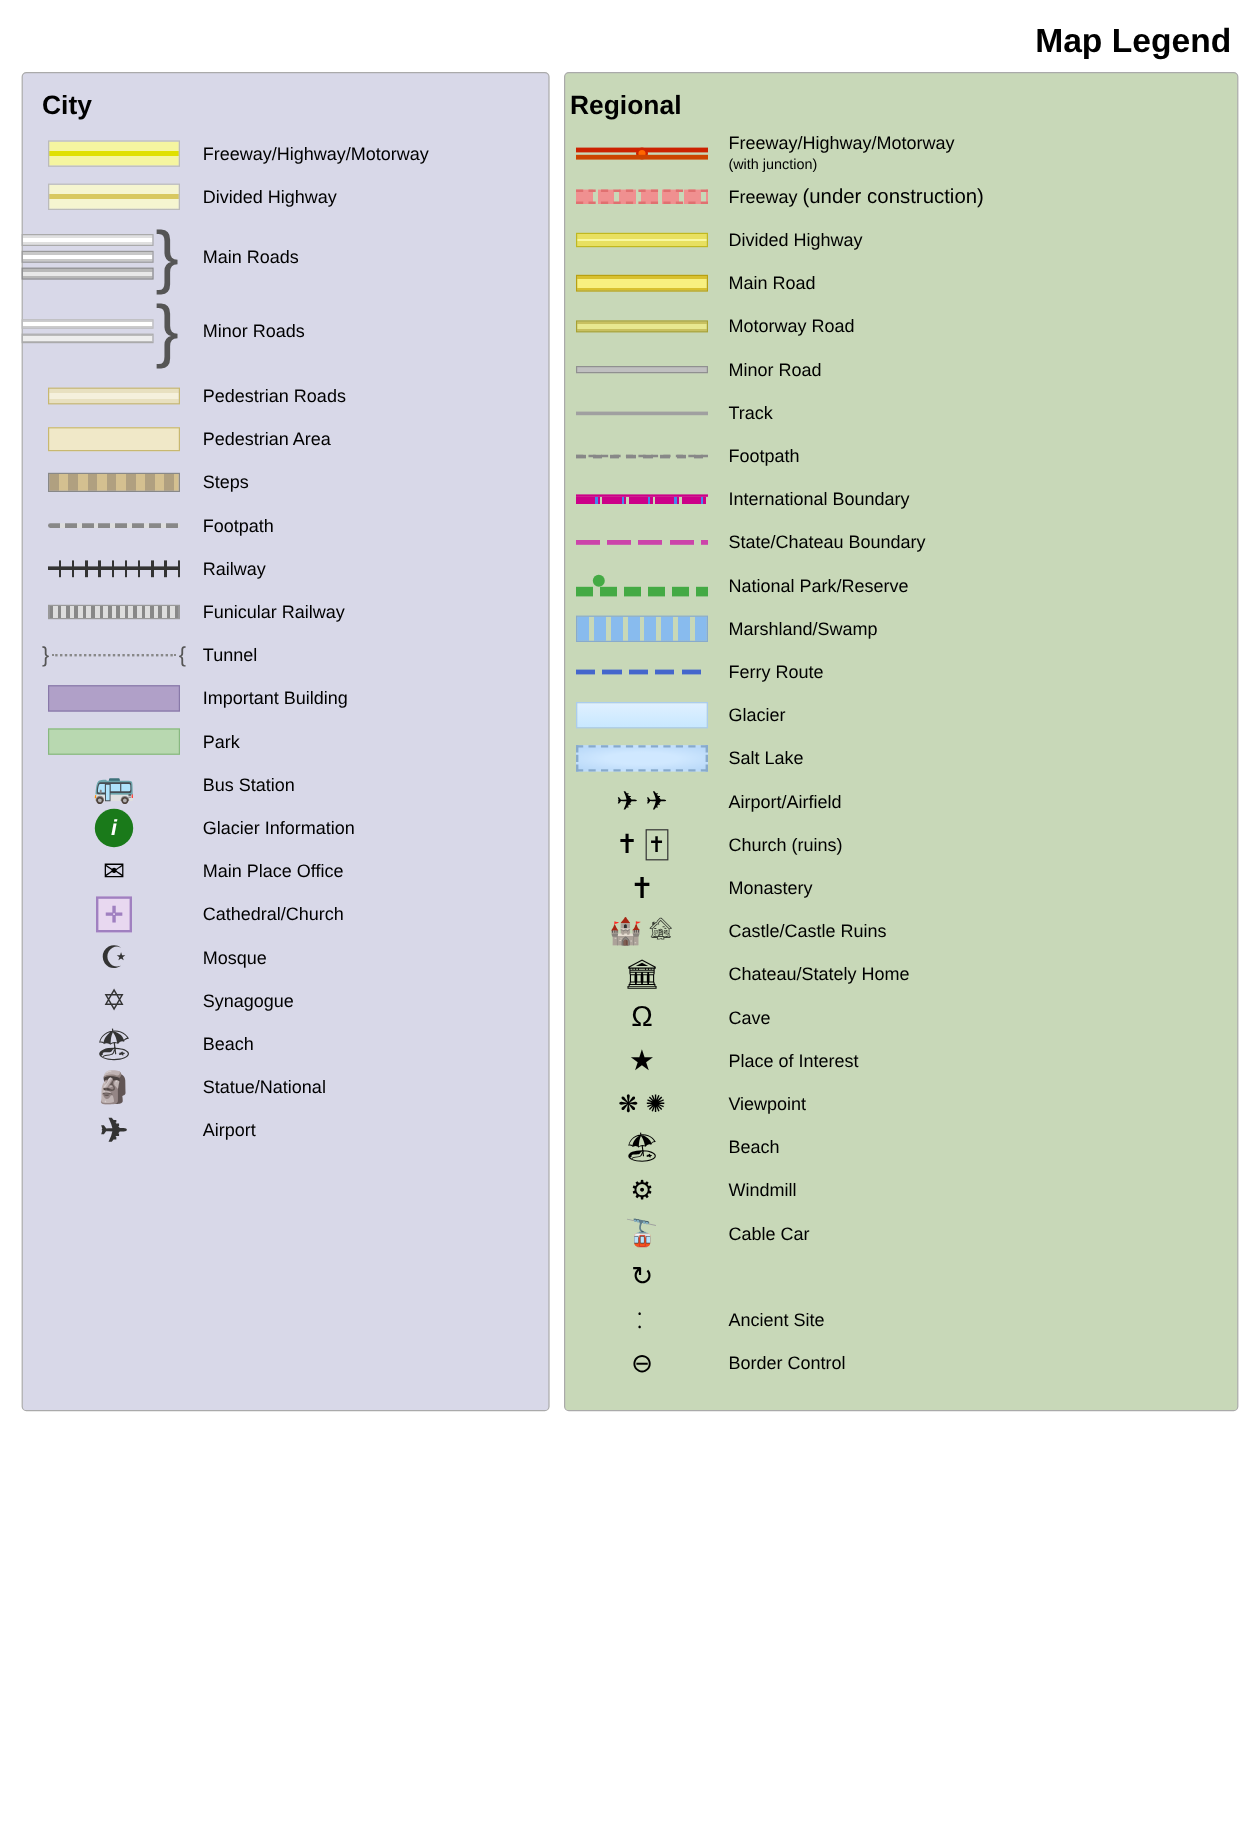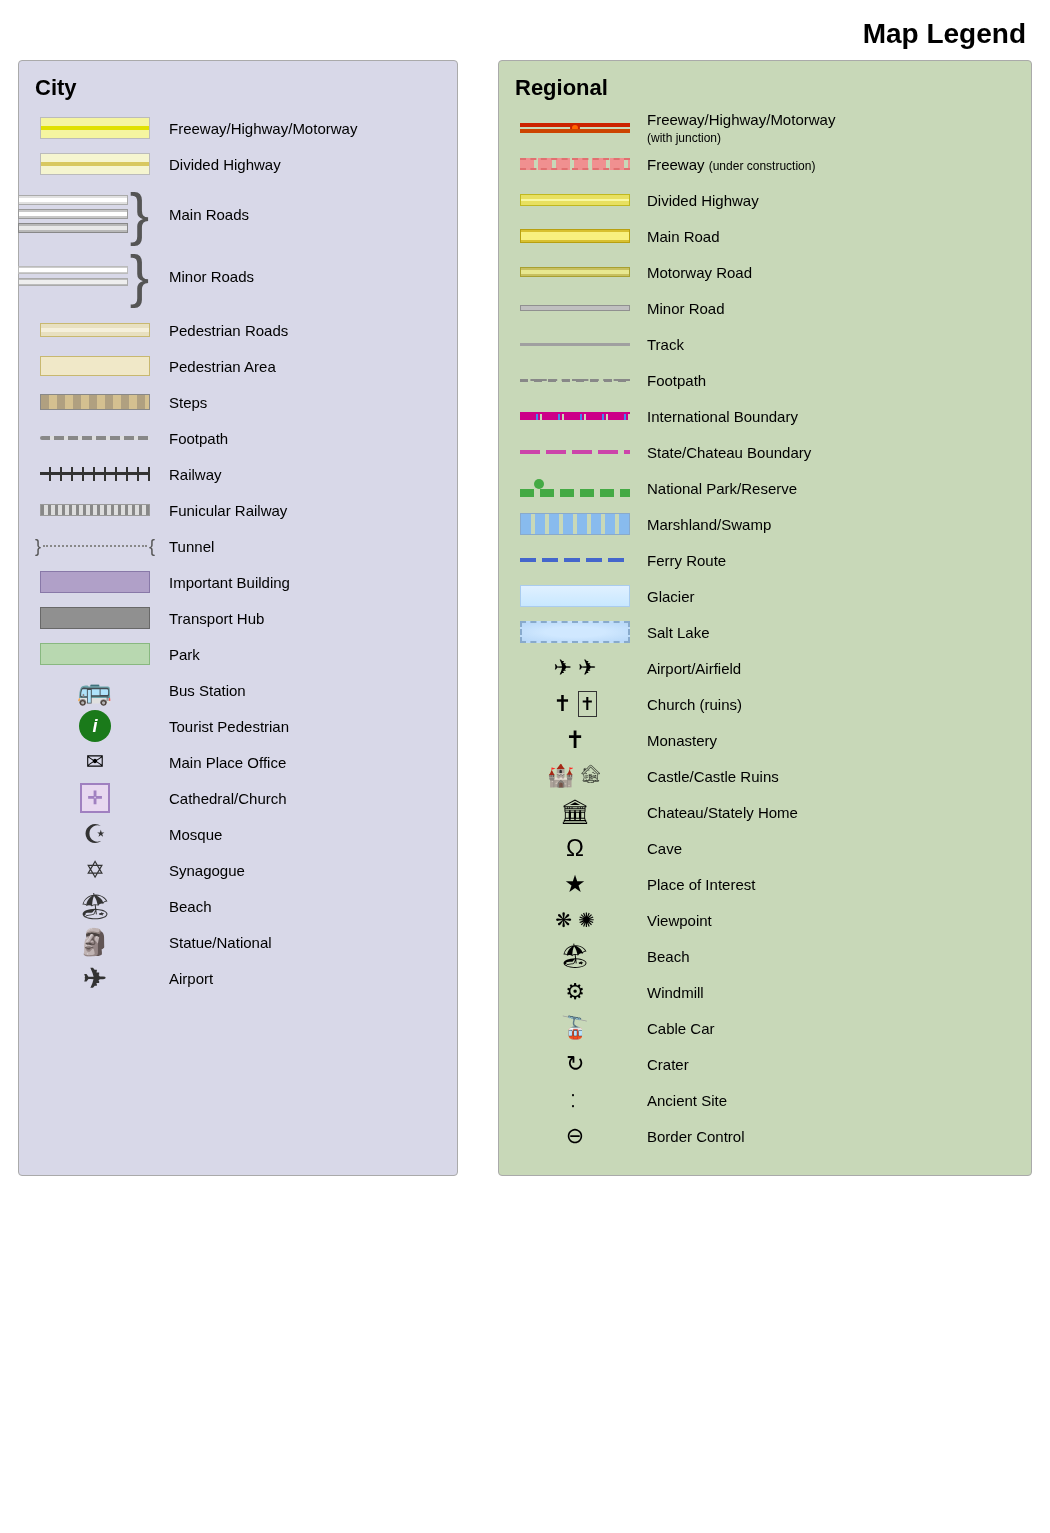--- a/index.html
+++ b/index.html
@@ -202,23 +202,22 @@
       font-size: 18px;
       color: #a080c0;
       font-weight: bold;
     }
 
     
     .regional-panel {
       background: #c8d8b8;
       border: 1.5px solid #aaa;
       border-radius: 4px;
-      padding: 14px 16px 20px 16px;
+      padding: 14px 16px 20px 4px;
       flex: 1;
-      margin-left: 28px;
     }
 
     
     .reg-fw-junction {
       width: 110px;
       height: 16px;
       position: relative;
       display: flex;
       align-items: center;
     }
@@ -421,46 +420,40 @@
       <div class="label-cell">Tunnel</div>
     </div>
 
     <div class="legend-row">
       <div class="symbol-cell">
         <div class="important-building"></div>
       </div>
       <div class="label-cell">Important Building</div>
     </div>
 
-    <div class="legend-row">
-      <div class="symbol-cell">
-        <div class="transport-hub"></div>
-      </div>
-      <div class="label-cell">Transport Hub</div>
-    </div>
 
     <div class="legend-row">
       <div class="symbol-cell">
         <div class="park-symbol"></div>
       </div>
       <div class="label-cell">Park</div>
     </div>
 
     <div class="legend-row">
       <div class="symbol-cell">
         <div class="icon-symbol">🚌</div>
       </div>
       <div class="label-cell">Bus Station</div>
     </div>
 
     <div class="legend-row">
       <div class="symbol-cell">
         <div class="info-icon">i</div>
       </div>
-      <div class="label-cell">Tourist Pedestrian</div>
+      <div class="label-cell">Glacier Information</div>
     </div>
 
     <div class="legend-row">
       <div class="symbol-cell">
         <div style="font-size:22px; display:flex; align-items:center; justify-content:center;">✉</div>
       </div>
       <div class="label-cell">Main Place Office</div>
     </div>
 
     <div class="legend-row">
@@ -523,21 +516,21 @@
         <span style="font-size:12px;">(with junction)</span>
       </div>
     </div>
 
     <div class="reg-row">
       <div class="reg-sym-cell">
         <div style="width:110px; height:12px; background: repeating-linear-gradient(90deg, #f09090 0,#f09090 14px, transparent 14px, transparent 18px); border-top:2px dashed #e07070; border-bottom:2px dashed #e07070;"></div>
       </div>
       <div class="reg-label">
         <span>Freeway</span>
-        <span style="font-size:12px;">(under construction)</span>
+        <span style="font-size:17px;">(under construction)</span>
       </div>
     </div>
 
     <div class="reg-row">
       <div class="reg-sym-cell">
         <div class="div-hw-reg"></div>
       </div>
       <div class="reg-label">Divided Highway</div>
     </div>
 
@@ -714,21 +707,20 @@
       <div class="reg-sym-cell">
         <div style="font-size:22px; display:flex; justify-content:center;">🚡</div>
       </div>
       <div class="reg-label">Cable Car</div>
     </div>
 
     <div class="reg-row">
       <div class="reg-sym-cell">
         <div style="font-size:22px; display:flex; justify-content:center; transform:scaleX(-1);">↺</div>
       </div>
-      <div class="reg-label">Crater</div>
     </div>
 
     <div class="reg-row">
       <div class="reg-sym-cell">
         <div style="font-size:18px; display:flex; justify-content:center; letter-spacing:4px;">⁚</div>
       </div>
       <div class="reg-label">Ancient Site</div>
     </div>
 
     <div class="reg-row">

